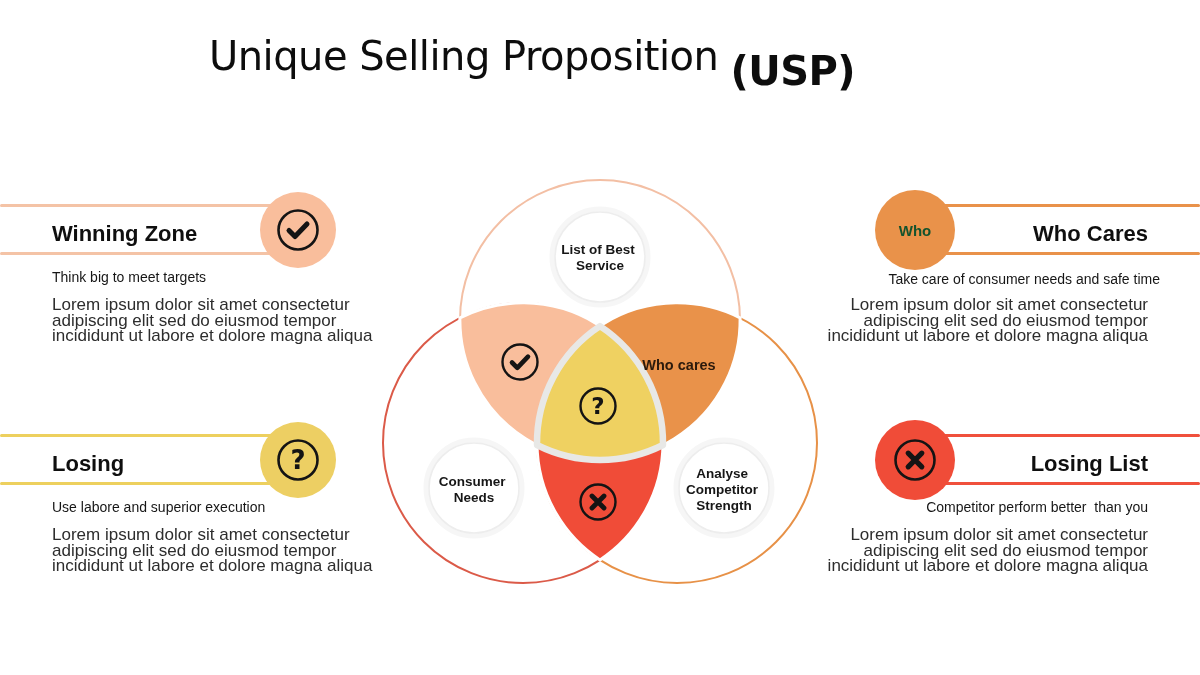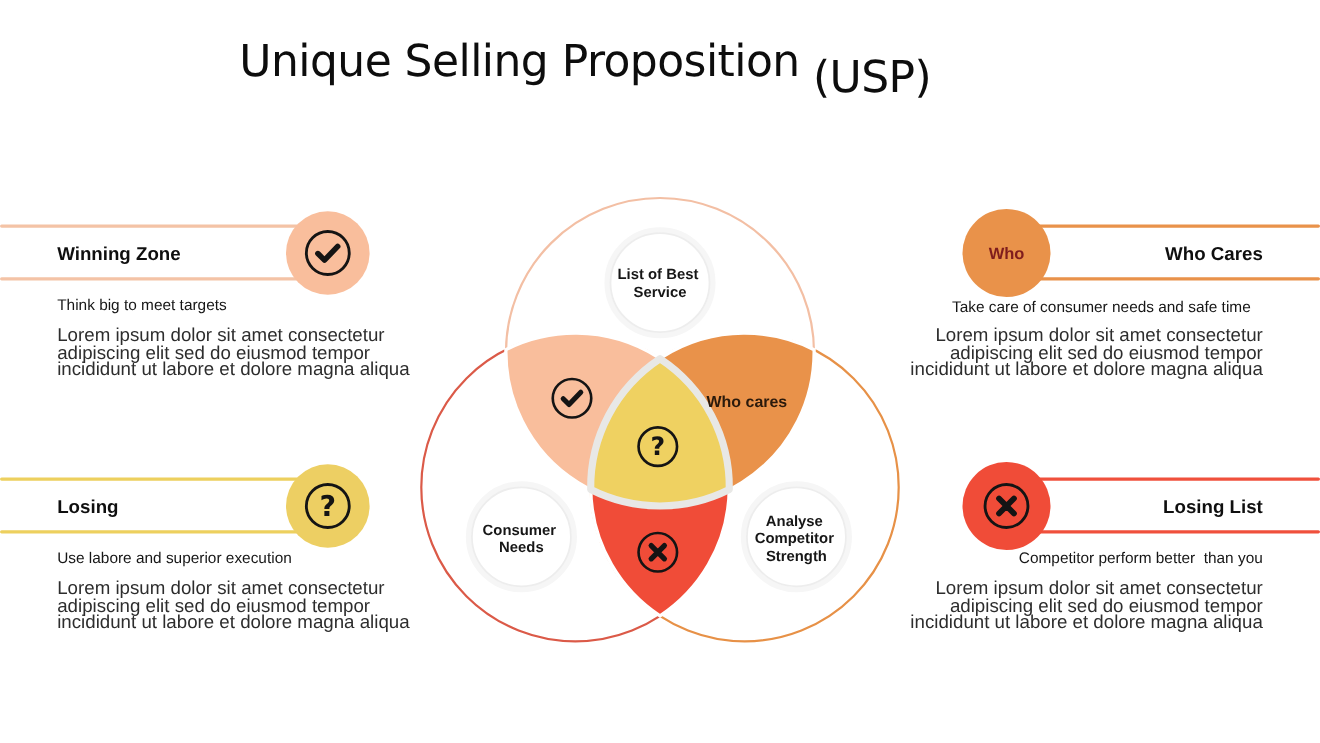--- a/index.html
+++ b/index.html
@@ -16,37 +16,37 @@
   
   .main-title {
     position: absolute;
     top: 28px; left: 0; width: 1064px; height: 56px;
     display: flex; align-items: center; justify-content: center;
     font-family: "DejaVu Sans", sans-serif;
     font-size: 40px; letter-spacing: -0.5px; color: #0d0d0d;
     white-space: pre;
   }
   .main-title .t-regular { font-weight: 400; }
-  .main-title .t-bold { font-weight: 400; margin-left: 12px; margin-top: 29px; }
+  .main-title .t-bold { font-weight: 700; margin-left: 12px; margin-top: 29px; }
 
   
   .rail { position: absolute; height: 3px; border-radius: 2px; }
   .rail.left  { left: 0; width: 302px; }
   .rail.right { left: 912px; width: 288px; }
 
   .accent-circle {
     position: absolute; border-radius: 50%;
     display: flex; align-items: center; justify-content: center;
   }
   .accent-circle.small { width: 76px; height: 76px; }
   .accent-circle.big   { width: 80px; height: 80px; }
-  .badge-text { font-size: 15px; font-weight: bold; color: #7f1d1d; }
+  .badge-text { font-size: 15px; font-weight: bold; color: #14532d; }
 
   
-  .co-title { position: absolute; font-size: 17px; font-weight: bold; color: #0f0f0f; }
+  .co-title { position: absolute; font-size: 22px; font-weight: bold; color: #0f0f0f; }
   .co-sub   { position: absolute; font-size: 14px; font-weight: normal; color: #161616; white-space: pre-wrap; }
   .co-body  { position: absolute; font-size: 17px; line-height: 15.5px; color: #2d2d2d; }
   .align-r  { text-align: right; }
 </style>
 </head>
 <body>
 
 <div class="canvas">
 
   <div class="main-title">
@@ -90,21 +90,21 @@
     </div>
   </div>
 
   <div>
     <div class="rail right" style="top: 204px; background-color: rgb(233, 146, 74);"></div>
     <div class="rail right" style="top: 252px; background-color: rgb(233, 146, 74);"></div>
     <div class="co-title align-r" style="right:52px; top:221px">Who Cares</div>
     <div class="accent-circle big" style="left: 875px; top: 190px; background-color: rgb(233, 146, 74);">
       <span class="badge-text">Who</span>
     </div>
-    <div class="co-sub align-r" style="right:63px; top:271px">Take care of consumer needs and safe time</div>
+    <div class="co-sub align-r" style="right:40px; top:271px">Take care of consumer needs and safe time</div>
     <div class="co-body align-r" style="right:52px; top:297px">
       <div>Lorem ipsum dolor sit amet consectetur</div>
       <div>adipiscing elit sed do eiusmod tempor</div>
       <div>incididunt ut labore et dolore magna aliqua</div>
     </div>
   </div>
 
   <div>
     <div class="rail right" style="top: 434px; background-color: rgb(240, 80, 60);"></div>
     <div class="rail right" style="top: 482px; background-color: rgb(240, 80, 60);"></div>

